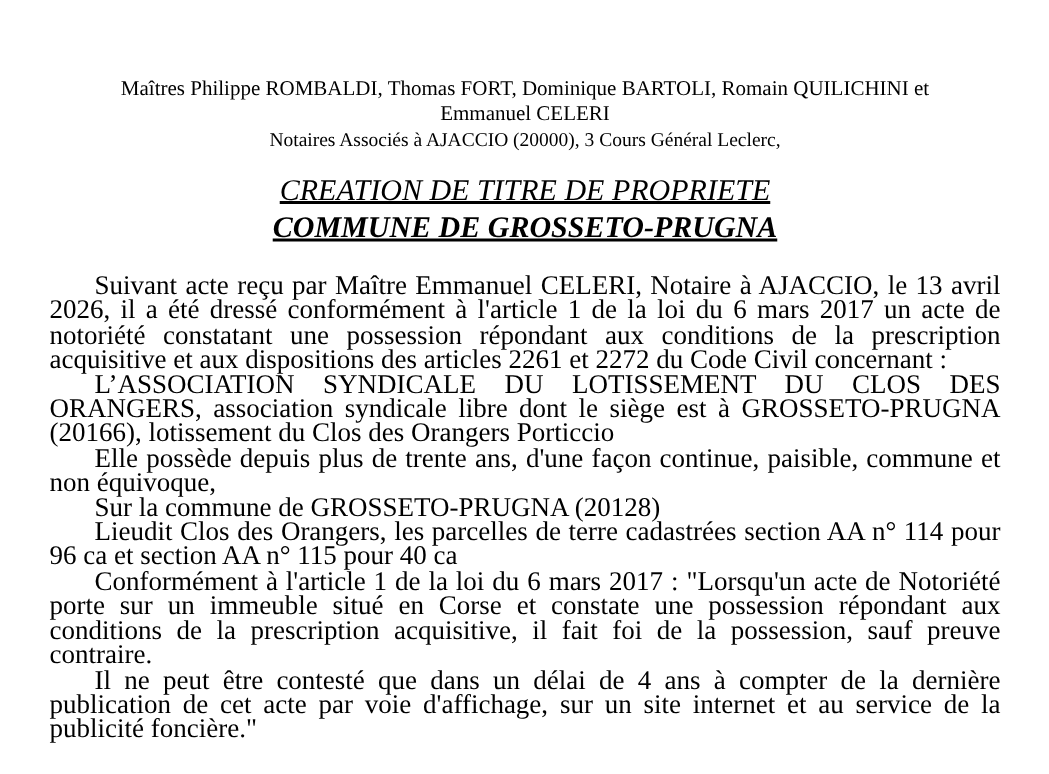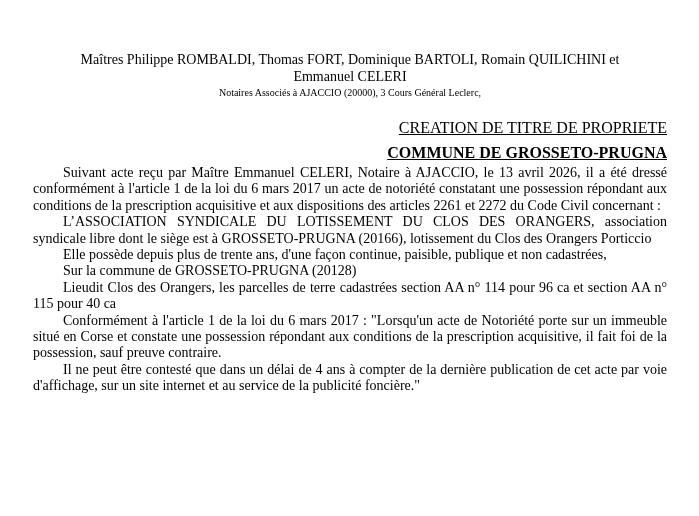--- a/index.html
+++ b/index.html
@@ -21,39 +21,40 @@
     padding: 51px 32px 10px 33px;
     background: #ffffff;
     overflow: hidden;
   }
   .doc-header {
     text-align: center;
     font-size: 14px;
     line-height: 17px;
   }
   .doc-header .hline-small {
-    font-size: 10px;
+    font-size: 13px;
     line-height: 15px;
   }
   .doc-title {
-    text-align: right;
-    font-size: 16px;
+    text-align: center;
+    font-size: 20px;
     line-height: 17px;
     text-decoration: underline;
+    font-style: italic;
   }
   .doc-title.main-title {
     margin-top: 19px;
   }
   .doc-title.commune-title {
     margin-top: 8px;
     font-weight: bold;
   }
   .body-text {
-    margin-top: 4px;
-    font-size: 14px;
+    margin-top: 21px;
+    font-size: 18px;
     line-height: 16.4px;
     text-align: justify;
   }
   .body-text p {
     margin: 0;
     padding: 0;
     text-indent: 30px;
   }
 </style>
 </head>
@@ -67,20 +68,20 @@
     <div class="hline-small">Notaires Associés à AJACCIO (20000), 3 Cours Général Leclerc,</div>
   </div>
 
   <div class="doc-title main-title">CREATION DE TITRE DE PROPRIETE</div>
 
   <div class="doc-title commune-title">COMMUNE DE GROSSETO-PRUGNA</div>
 
   <div class="body-text">
     <p>Suivant acte reçu par Maître Emmanuel CELERI, Notaire à AJACCIO, le 13 avril 2026, il a été dressé conformément à l'article 1 de la loi du 6 mars 2017 un acte de notoriété constatant une possession répondant aux conditions de la prescription acquisitive et aux dispositions des articles 2261 et 2272 du Code Civil concernant :</p>
     <p>L’ASSOCIATION SYNDICALE DU LOTISSEMENT DU CLOS DES ORANGERS, association syndicale libre dont le siège est à GROSSETO-PRUGNA (20166), lotissement du Clos des Orangers Porticcio</p>
-    <p>Elle possède depuis plus de trente ans, d'une façon continue, paisible, publique et non cadastrées,</p>
+    <p>Elle possède depuis plus de trente ans, d'une façon continue, paisible, commune et non équivoque,</p>
     <p>Sur la commune de GROSSETO-PRUGNA (20128)</p>
     <p>Lieudit Clos des Orangers, les parcelles de terre cadastrées section AA n° 114 pour 96 ca et section AA n° 115 pour 40 ca</p>
     <p>Conformément à l'article 1 de la loi du 6 mars 2017 : "Lorsqu'un acte de Notoriété porte sur un immeuble situé en Corse et constate une possession répondant aux conditions de la prescription acquisitive, il fait foi de la possession, sauf preuve contraire.</p>
     <p>Il ne peut être contesté que dans un délai de 4 ans à compter de la dernière publication de cet acte par voie d'affichage, sur un site internet et au service de la publicité foncière."</p>
   </div>
 
 </div>
 
 </body></html>

